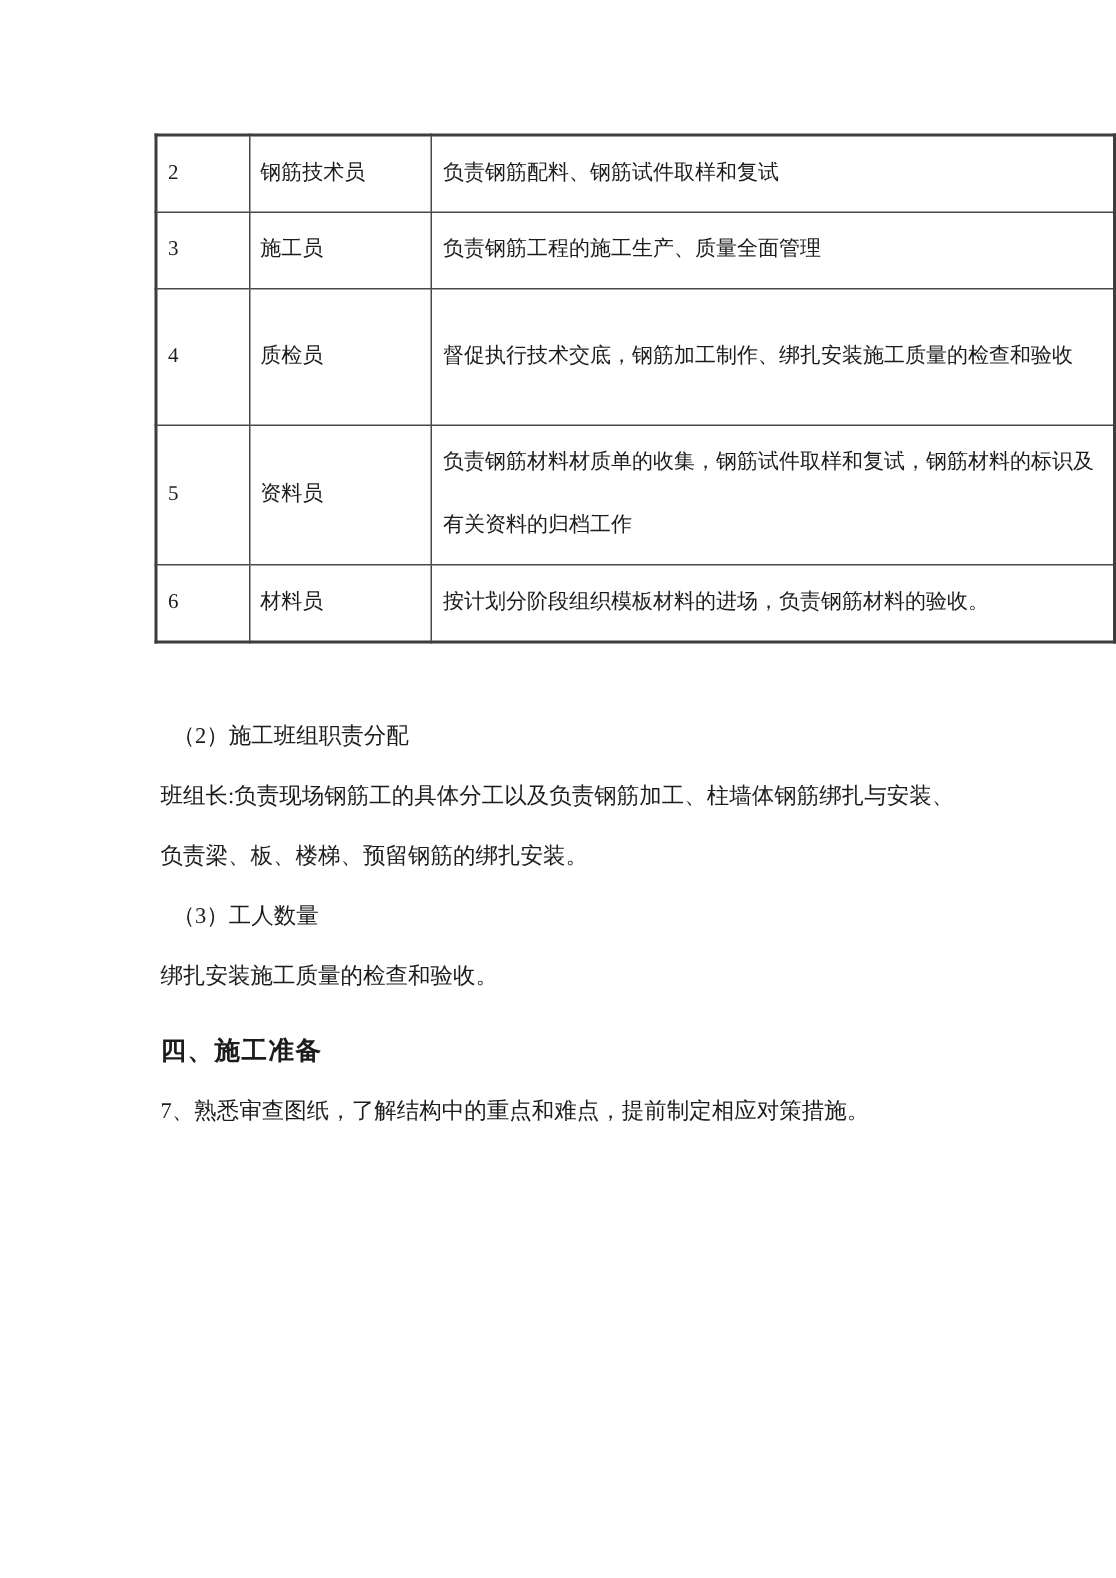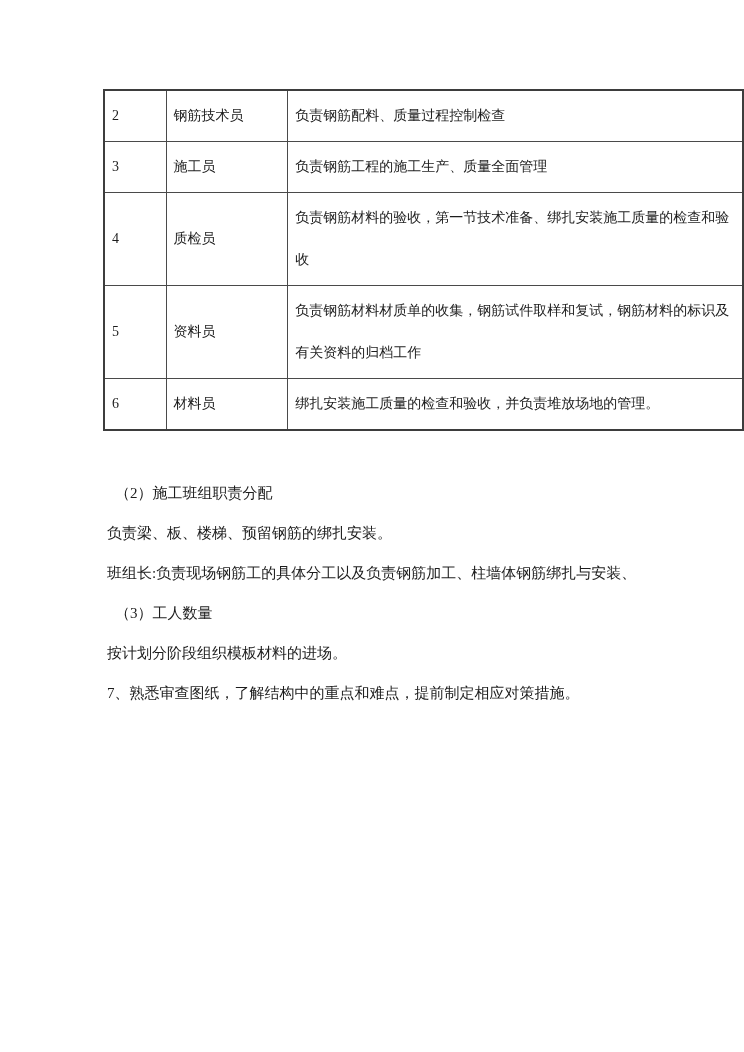--- a/index.html
+++ b/index.html
@@ -59,47 +59,48 @@
 </head>
 <body>
 
 <div class="page">
 
   <table class="duty-table">
     <tbody>
       <tr class="r-single">
         <td class="c-num">2</td>
         <td class="c-role">钢筋技术员</td>
-        <td class="c-duty">负责钢筋配料、质量过程控制检查</td>
+        <td class="c-duty">负责钢筋配料、钢筋试件取样和复试</td>
       </tr>
       <tr class="r-single">
         <td class="c-num">3</td>
         <td class="c-role">施工员</td>
         <td class="c-duty">负责钢筋工程的施工生产、质量全面管理</td>
       </tr>
       <tr class="r-double">
         <td class="c-num">4</td>
         <td class="c-role">质检员</td>
-        <td class="c-duty">负责钢筋材料的验收，第一节技术准备、绑扎安装施工质量的检查和验收</td>
+        <td class="c-duty">督促执行技术交底，钢筋加工制作、绑扎安装施工质量的检查和验收</td>
       </tr>
       <tr class="r-double">
         <td class="c-num">5</td>
         <td class="c-role">资料员</td>
         <td class="c-duty">负责钢筋材料材质单的收集，钢筋试件取样和复试，钢筋材料的标识及有关资料的归档工作</td>
       </tr>
       <tr class="r-single">
         <td class="c-num">6</td>
         <td class="c-role">材料员</td>
-        <td class="c-duty">绑扎安装施工质量的检查和验收，并负责堆放场地的管理。</td>
+        <td class="c-duty">按计划分阶段组织模板材料的进场，负责钢筋材料的验收。</td>
       </tr>
     </tbody>
   </table>
 
   <div class="body-text">
     <p class="indent">（2）施工班组职责分配</p>
+    <p>班组长:负责现场钢筋工的具体分工以及负责钢筋加工、柱墙体钢筋绑扎与安装、</p>
     <p>负责梁、板、楼梯、预留钢筋的绑扎安装。</p>
-    <p>班组长:负责现场钢筋工的具体分工以及负责钢筋加工、柱墙体钢筋绑扎与安装、</p>
     <p class="indent">（3）工人数量</p>
-    <p>按计划分阶段组织模板材料的进场。</p>
+    <p>绑扎安装施工质量的检查和验收。</p>
+    <p class="heading">四、施工准备</p>
     <p>7、熟悉审查图纸，了解结构中的重点和难点，提前制定相应对策措施。</p>
   </div>
 
 </div>
 
 </body></html>

